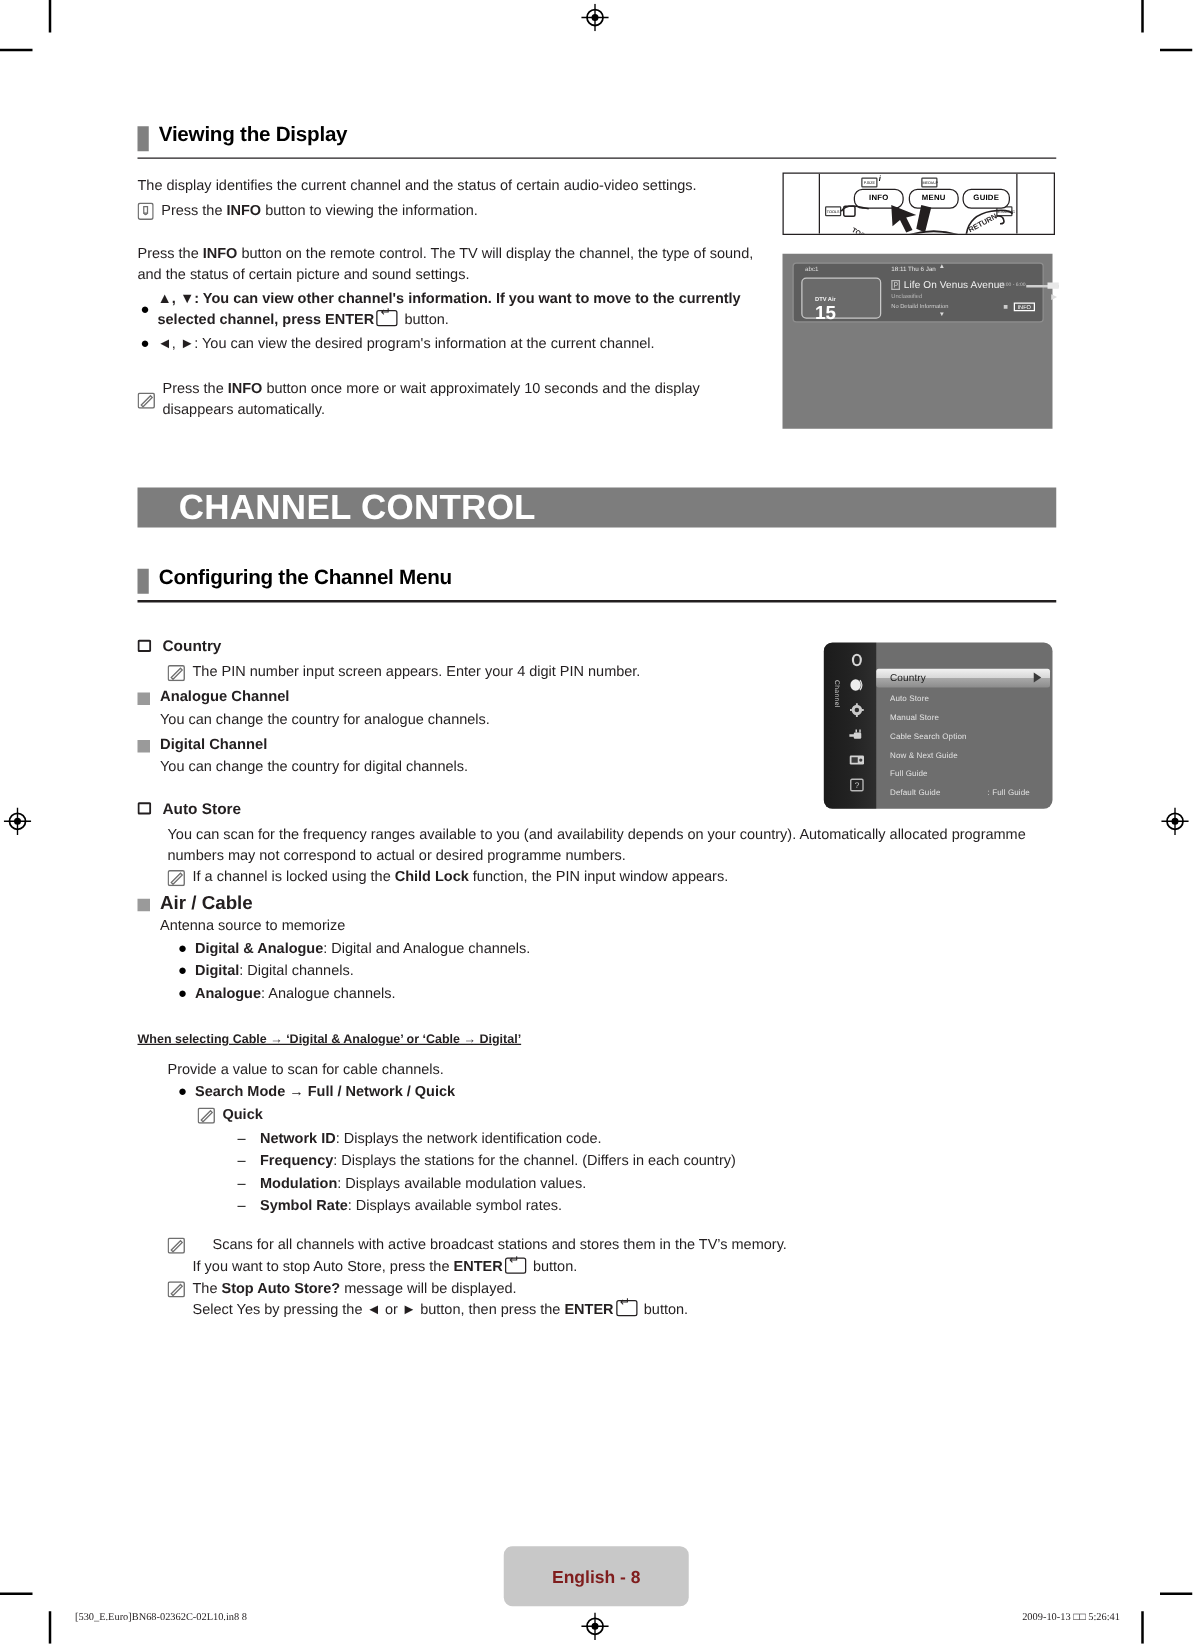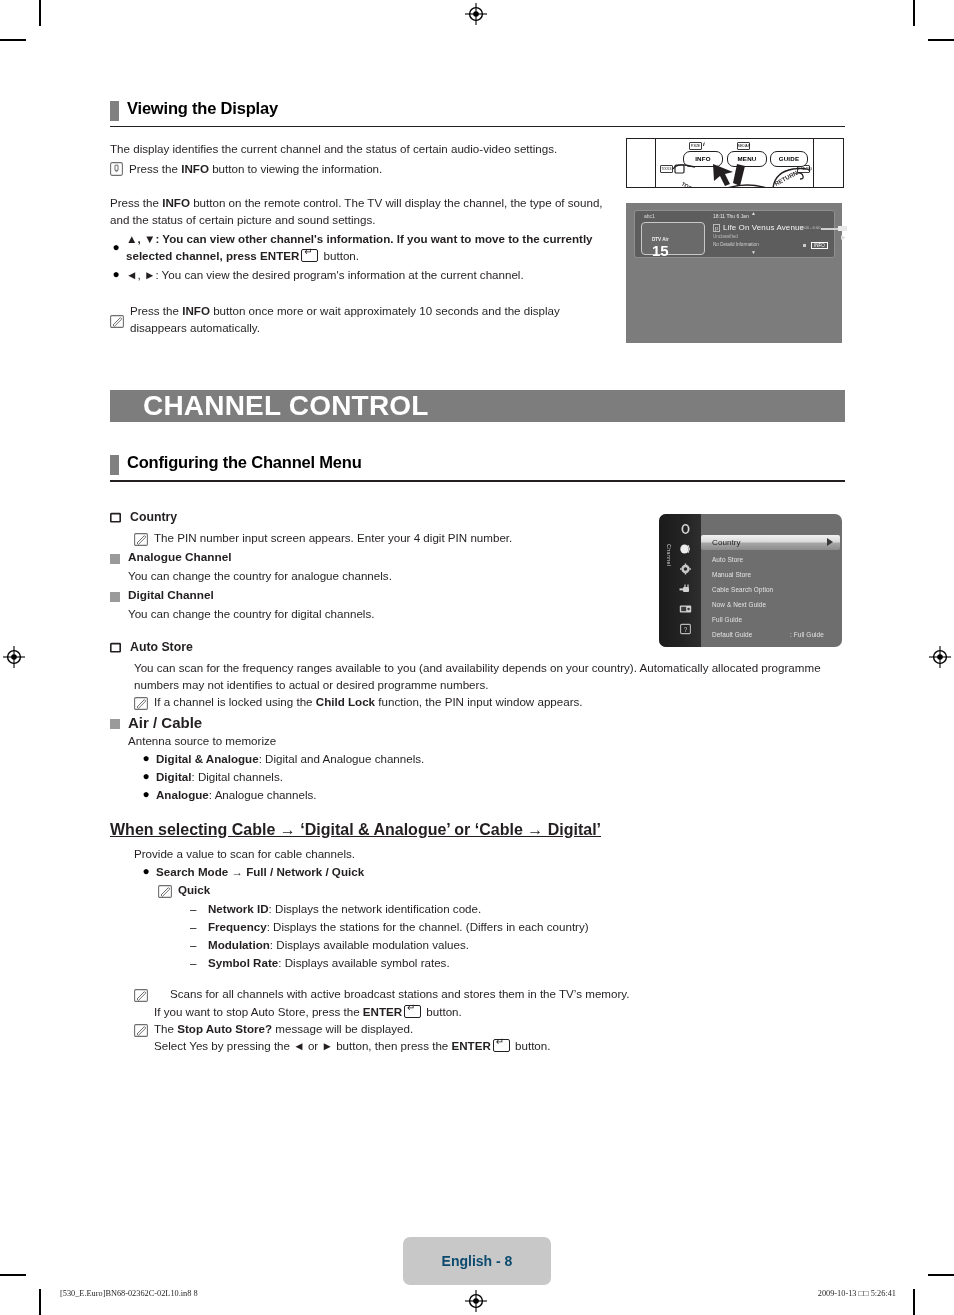--- a/index.html
+++ b/index.html
@@ -90,21 +90,21 @@
   .menu-item.sel{left:0;right:2px;height:15px;border-radius:2px;color:#fff;font-size:8px;
      background:linear-gradient(180deg,#f2f2f2 0%,#d8d8d8 48%,#a8a8a8 52%,#8c8c8c 100%);
      color:#1d1d1d;font-weight:normal;padding-left:11px;}
   .menu-arrow{position:absolute;right:7px;top:3px;width:0;height:0;
      border-top:4px solid transparent;border-bottom:4px solid transparent;border-left:6px solid #3a3a3a;}
   .menu-val{position:absolute;left:86px;font-size:6.4px;color:#e4e4e4;line-height:16px;}
 
   
   .footer-badge{position:absolute;left:403px;top:1237px;width:148px;height:48px;
      background:#c8c8c8;border-radius:7px;display:flex;align-items:center;justify-content:center;}
-  .footer-badge span{font-size:14px;font-weight:bold;color:#0c4a6e;}
+  .footer-badge span{font-size:14px;font-weight:bold;color:#7f1d1d;}
   .foot-left{position:absolute;left:60px;top:1289px;font-size:8.3px;color:#231f20;
      font-family:"Liberation Serif", serif;}
   .foot-right{position:absolute;right:58px;top:1289px;font-size:8.3px;color:#231f20;
      font-family:"Liberation Serif", serif;white-space:nowrap;}
 </style>
 </head>
 <body>
 
 <div class="page">
 
@@ -239,21 +239,21 @@
 
     <div style="margin-top:16px;">
       <div class="row">
         <span class="sq-open">
           <svg width="11" height="11" viewBox="0 0 11 11">
               <rect x="0.8" y="1.6" width="9.4" height="8.2" rx="0.6" fill="none" stroke="#231f20" stroke-width="1.6"></rect>
             </svg>
         </span>
         <span class="p b" style="font-size:12.3px;">Auto Store</span>
       </div>
-      <div class="p" style="margin-left:24px;margin-top:2px;width:690px;">You can scan for the frequency ranges available to you (and availability depends on your country). Automatically allocated programme numbers may not identifies to actual or desired programme numbers.</div>
+      <div class="p" style="margin-left:24px;margin-top:2px;width:690px;">You can scan for the frequency ranges available to you (and availability depends on your country). Automatically allocated programme numbers may not correspond to actual or desired programme numbers.</div>
 
       <div class="row" style="margin-left:24px;margin-top:0px;">
         <span class="icon-note">
           <svg width="14" height="13" viewBox="0 0 14 13">
             <rect x="0.6" y="0.6" width="12.8" height="11.8" rx="1.2" fill="none" stroke="#6f6f6f" stroke-width="1.1"></rect>
             <path d="M3 10 L10.4 2.6 L11.8 4 L4.4 11.4 Z" fill="none" stroke="#6f6f6f" stroke-width="1"></path>
           </svg>
         </span>
         <span class="p"><span>If a channel is locked using the </span><span class="b">Child Lock</span><span> function, the PIN input window appears.</span></span>
       </div>
@@ -272,21 +272,21 @@
         <span class="bullet-dot">●</span>
         <span class="p"><span class="b">Digital</span><span>: Digital channels.</span></span>
       </div>
       <div class="row" style="margin-left:30px;margin-top:1px;">
         <span class="bullet-dot">●</span>
         <span class="p"><span class="b">Analogue</span><span>: Analogue channels.</span></span>
       </div>
     </div>
 
     <div style="margin-top:18px;">
-      <div class="p b u" style="font-size:16px;display:inline-block;padding-bottom:1px;">When selecting Cable → ‘Digital &amp; Analogue’ or ‘Cable → Digital’</div>
+      <div class="p b u" style="font-size:10px;display:inline-block;padding-bottom:1px;">When selecting Cable → ‘Digital &amp; Analogue’ or ‘Cable → Digital’</div>
 
       <div class="p" style="margin-left:24px;margin-top:6px;">Provide a value to scan for cable channels.</div>
 
       <div class="row" style="margin-left:30px;margin-top:1px;">
         <span class="bullet-dot">●</span>
         <span class="p b">Search Mode → Full / Network / Quick</span>
       </div>
 
       <div class="row" style="margin-left:48px;margin-top:1px;">
         <span class="icon-note">

